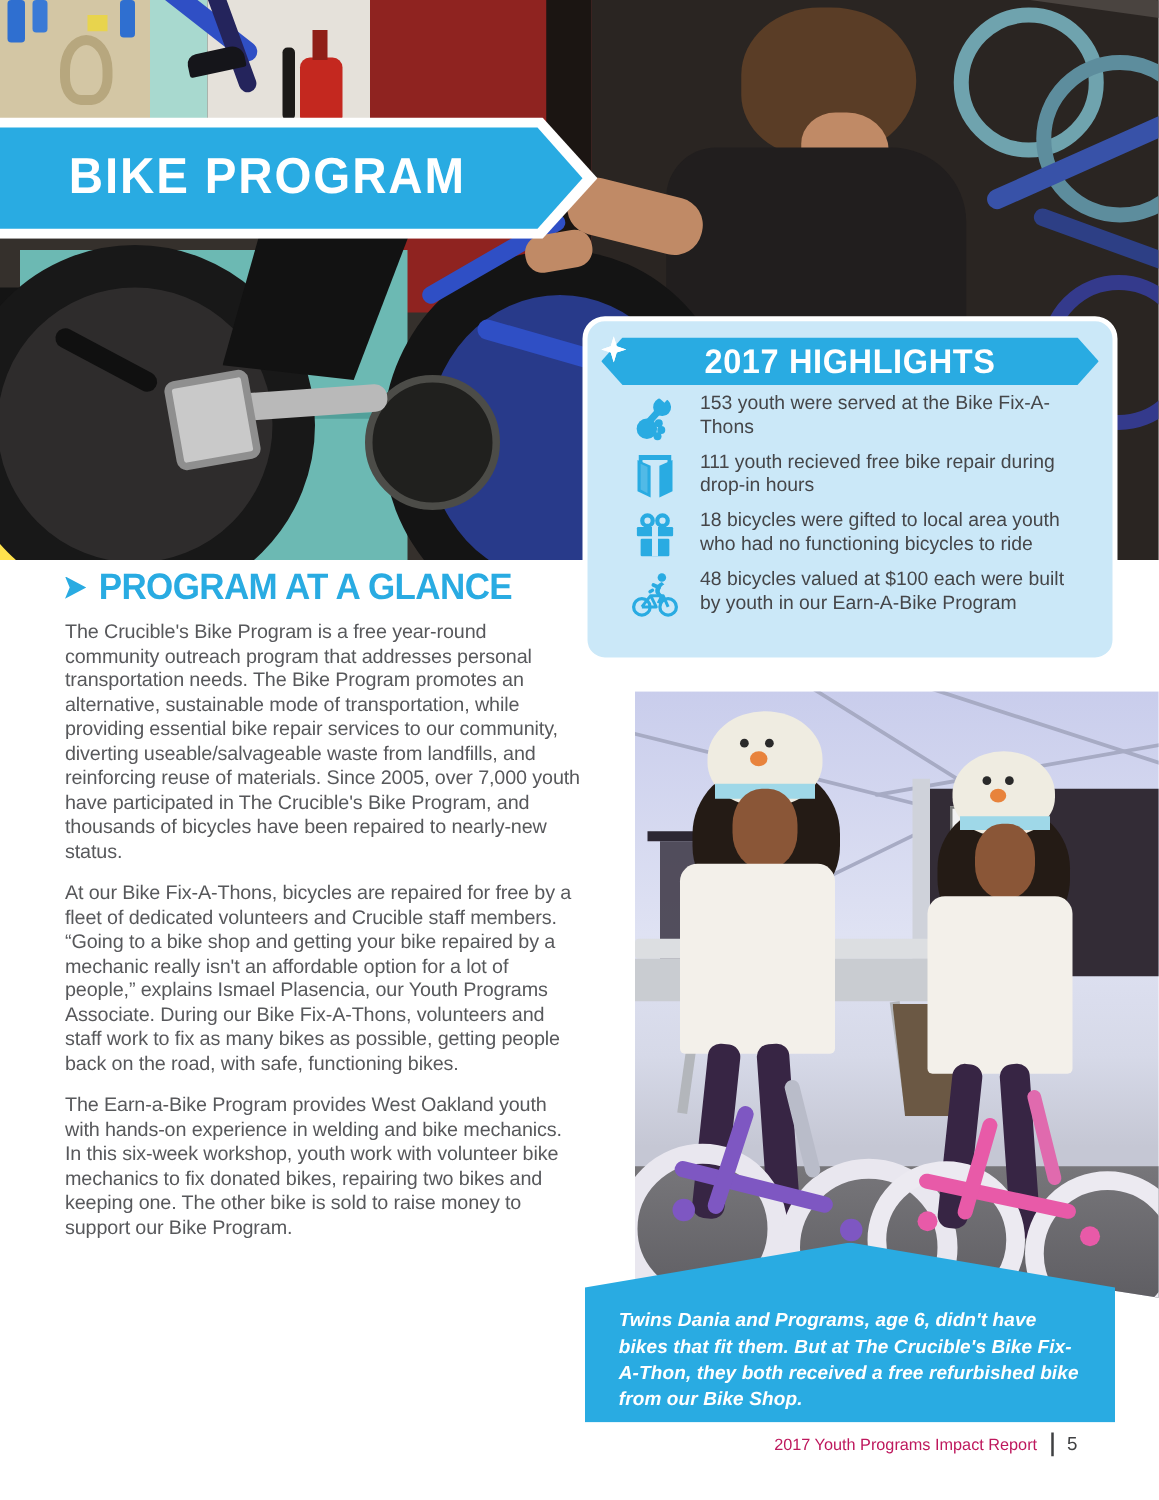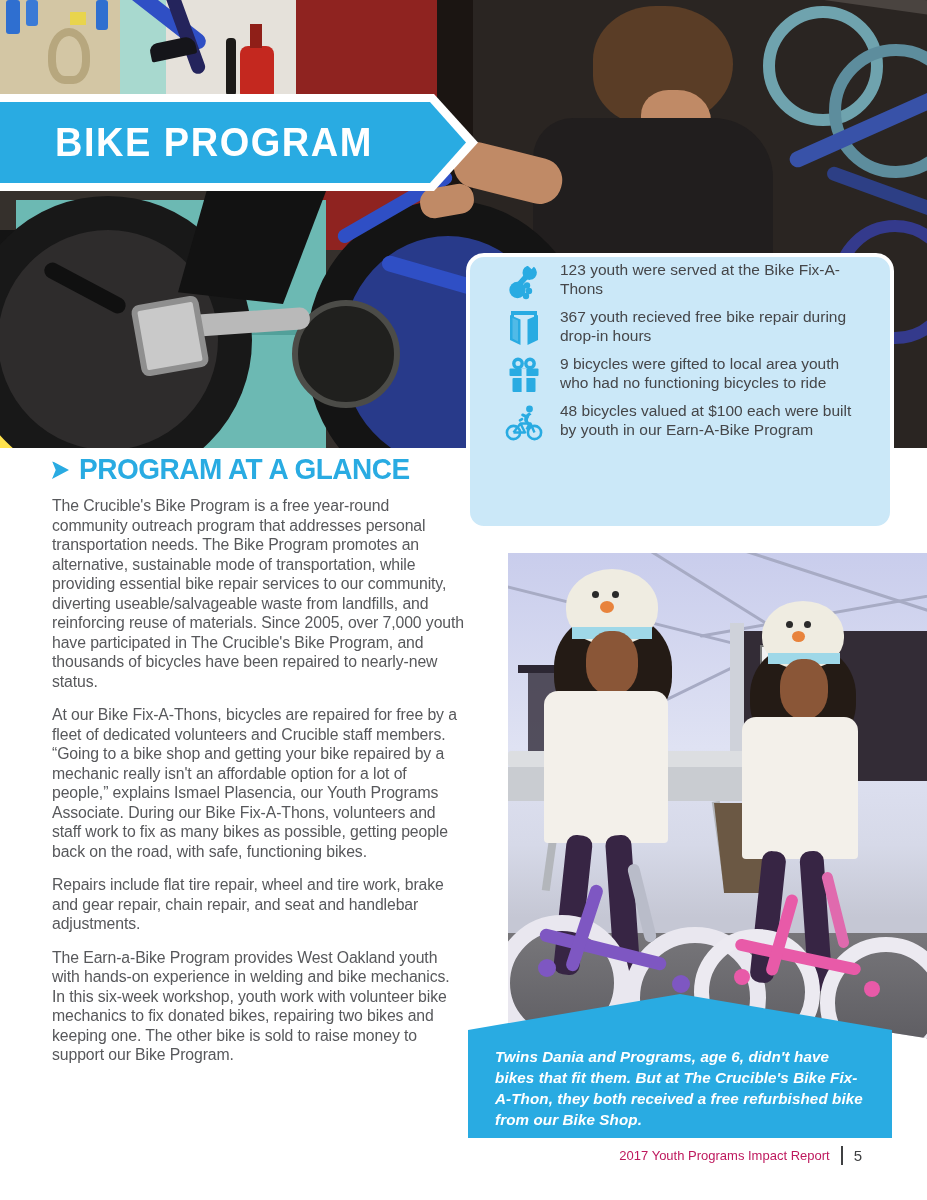--- a/index.html
+++ b/index.html
@@ -221,67 +221,81 @@
 
   <div class="abs banner">
     <svg width="478" height="97" viewBox="0 0 478 97">
       <polygon points="0,0 434,0 478,48.5 434,97 0,97" fill="#ffffff"></polygon>
       <polygon points="0,8 430,8 466,48.5 430,89 0,89" fill="#29abe2"></polygon>
     </svg>
     <div class="banner-text">BIKE PROGRAM</div>
   </div>
 
   <aside class="abs panel">
+    <div class="ribbon">
+      <svg width="398" height="38" viewBox="0 0 398 38">
+        <polygon points="17,0 381,0 398,19 381,38 17,38 0,19" fill="#29abe2"></polygon>
+      </svg>
+      <div class="ribbon-text">
+        <svg width="20" height="20" viewBox="0 0 20 20">
+          <polygon points="10,0 12.4,7.6 20,10 12.4,12.4 10,20 7.6,12.4 0,10 7.6,7.6" fill="#ffffff"></polygon>
+        </svg>
+        <span>2017 HIGHLIGHTS</span>
+        <svg width="20" height="20" viewBox="0 0 20 20">
+          <polygon points="10,0 12.4,7.6 20,10 12.4,12.4 10,20 7.6,12.4 0,10 7.6,7.6" fill="#ffffff"></polygon>
+        </svg>
+      </div>
+    </div>
     <ul class="hl-list">
       <li class="hl-item">
         <span class="hl-icon">
           <svg width="40" height="40" viewBox="0 0 40 40">
             <g fill="#29abe2">
               <g transform="rotate(42 20 18)">
                 <rect x="17.2" y="12" width="5.6" height="19" rx="2.8"></rect>
                 <circle cx="20" cy="9.5" r="7.2"></circle>
               </g>
               <rect x="24.5" y="-2" width="7" height="9" fill="#cbe8f8" transform="rotate(42 28 2.5)"></rect>
               <circle cx="13.5" cy="29" r="8.2"></circle>
               <circle cx="23" cy="24.5" r="3.2"></circle>
               <circle cx="25" cy="30" r="3.2"></circle>
               <circle cx="22" cy="35" r="3.2"></circle>
             </g>
           </svg>
         </span>
-        <p class="hl-text">123 youth were served at the Bike Fix-A-Thons</p>
+        <p class="hl-text">153 youth were served at the Bike Fix-A-Thons</p>
       </li>
       <li class="hl-item">
         <span class="hl-icon">
           <svg width="40" height="40" viewBox="0 0 40 40">
             <g fill="#29abe2">
               <rect x="7" y="3" width="26" height="4"></rect>
               <rect x="7" y="7" width="3" height="4"></rect>
               <rect x="30" y="7" width="3" height="4"></rect>
               <polygon points="6,7 16.5,11.5 16.5,37 6,32"></polygon>
               <polygon points="34,7 23.5,11.5 23.5,37 34,32"></polygon>
             </g>
             <polygon points="8.5,10 14,12.6 14,33.5 8.5,30.5" fill="#cbe8f8" opacity="0.25"></polygon>
           </svg>
         </span>
-        <p class="hl-text">367 youth recieved free bike repair during drop-in hours</p>
+        <p class="hl-text">111 youth recieved free bike repair during drop-in hours</p>
       </li>
       <li class="hl-item">
         <span class="hl-icon">
           <svg width="40" height="40" viewBox="0 0 40 40">
             <circle cx="14" cy="8.5" r="4.2" fill="none" stroke="#29abe2" stroke-width="3.4"></circle>
             <circle cx="26" cy="8.5" r="4.2" fill="none" stroke="#29abe2" stroke-width="3.4"></circle>
             <g fill="#29abe2">
               <rect x="5.5" y="13.5" width="29" height="7.5" rx="1"></rect>
               <rect x="8.5" y="23" width="23" height="14" rx="1"></rect>
             </g>
             <rect x="17.6" y="13.5" width="4.8" height="23.5" fill="#cbe8f8"></rect>
           </svg>
         </span>
-        <p class="hl-text">9 bicycles were gifted to local area youth who had no functioning bicycles to ride</p>
+        <p class="hl-text">18 bicycles were gifted to local area youth who had no functioning bicycles to ride</p>
       </li>
       <li class="hl-item">
         <span class="hl-icon">
           <svg width="40" height="40" viewBox="0 0 40 40">
             <circle cx="9.5" cy="30.5" r="6.6" fill="none" stroke="#29abe2" stroke-width="2.6"></circle>
             <circle cx="30.5" cy="30.5" r="6.6" fill="none" stroke="#29abe2" stroke-width="2.6"></circle>
             <path d="M9.5 30.5 L16.5 21.5 L26.5 21.5 L30.5 30.5 M16.5 21.5 L21 30.5 L9.5 30.5" fill="none" stroke="#29abe2" stroke-width="2.4" stroke-linejoin="round"></path>
             <g fill="#29abe2">
               <circle cx="25.5" cy="7" r="3.4"></circle>
               <path d="M25.5 10.5 C21 12.5 19.5 16 20.5 19.5 L23.5 23 L21.5 27 L24.8 28.5 L27.5 23 L24 19 C23.5 16.5 25 13.5 27.5 12.5 Z"></path>
@@ -295,21 +309,20 @@
     </ul>
   </aside>
 
   <section class="abs article">
     <h2>
       <span class="arrow-glyph"></span>
       <span>PROGRAM AT A GLANCE</span>
     </h2>
     <p>The Crucible's Bike Program is a free year-round community outreach program that addresses personal transportation needs. The Bike Program promotes an alternative, sustainable mode of transportation, while providing essential bike repair services to our community, diverting useable/salvageable waste from landfills, and reinforcing reuse of materials. Since 2005, over 7,000 youth have participated in The Crucible's Bike Program, and thousands of bicycles have been repaired to nearly-new status.</p>
     <p>At our Bike Fix-A-Thons, bicycles are repaired for free by a fleet of dedicated volunteers and Crucible staff members. “Going to a bike shop and getting your bike repaired by a mechanic really isn't an affordable option for a lot of people,” explains Ismael Plasencia, our Youth Programs Associate. During our Bike Fix-A-Thons, volunteers and staff work to fix as many bikes as possible, getting people back on the road, with safe, functioning bikes.</p>
-    <p>Repairs include flat tire repair, wheel and tire work, brake and gear repair, chain repair, and seat and handlebar adjustments.</p>
     <p>The Earn-a-Bike Program provides West Oakland youth with hands-on experience in welding and bike mechanics. In this six-week workshop, youth work with volunteer bike mechanics to fix donated bikes, repairing two bikes and keeping one. The other bike is sold to raise money to support our Bike Program.</p>
   </section>
 
   <figure class="abs photo2">
     <div class="shape rib rib1"></div>
     <div class="shape rib rib2"></div>
     <div class="shape rib rib3"></div>
     <div class="shape rib rib4"></div>
     <div class="shape rib rib5"></div>
     <div class="shape garage"></div>

